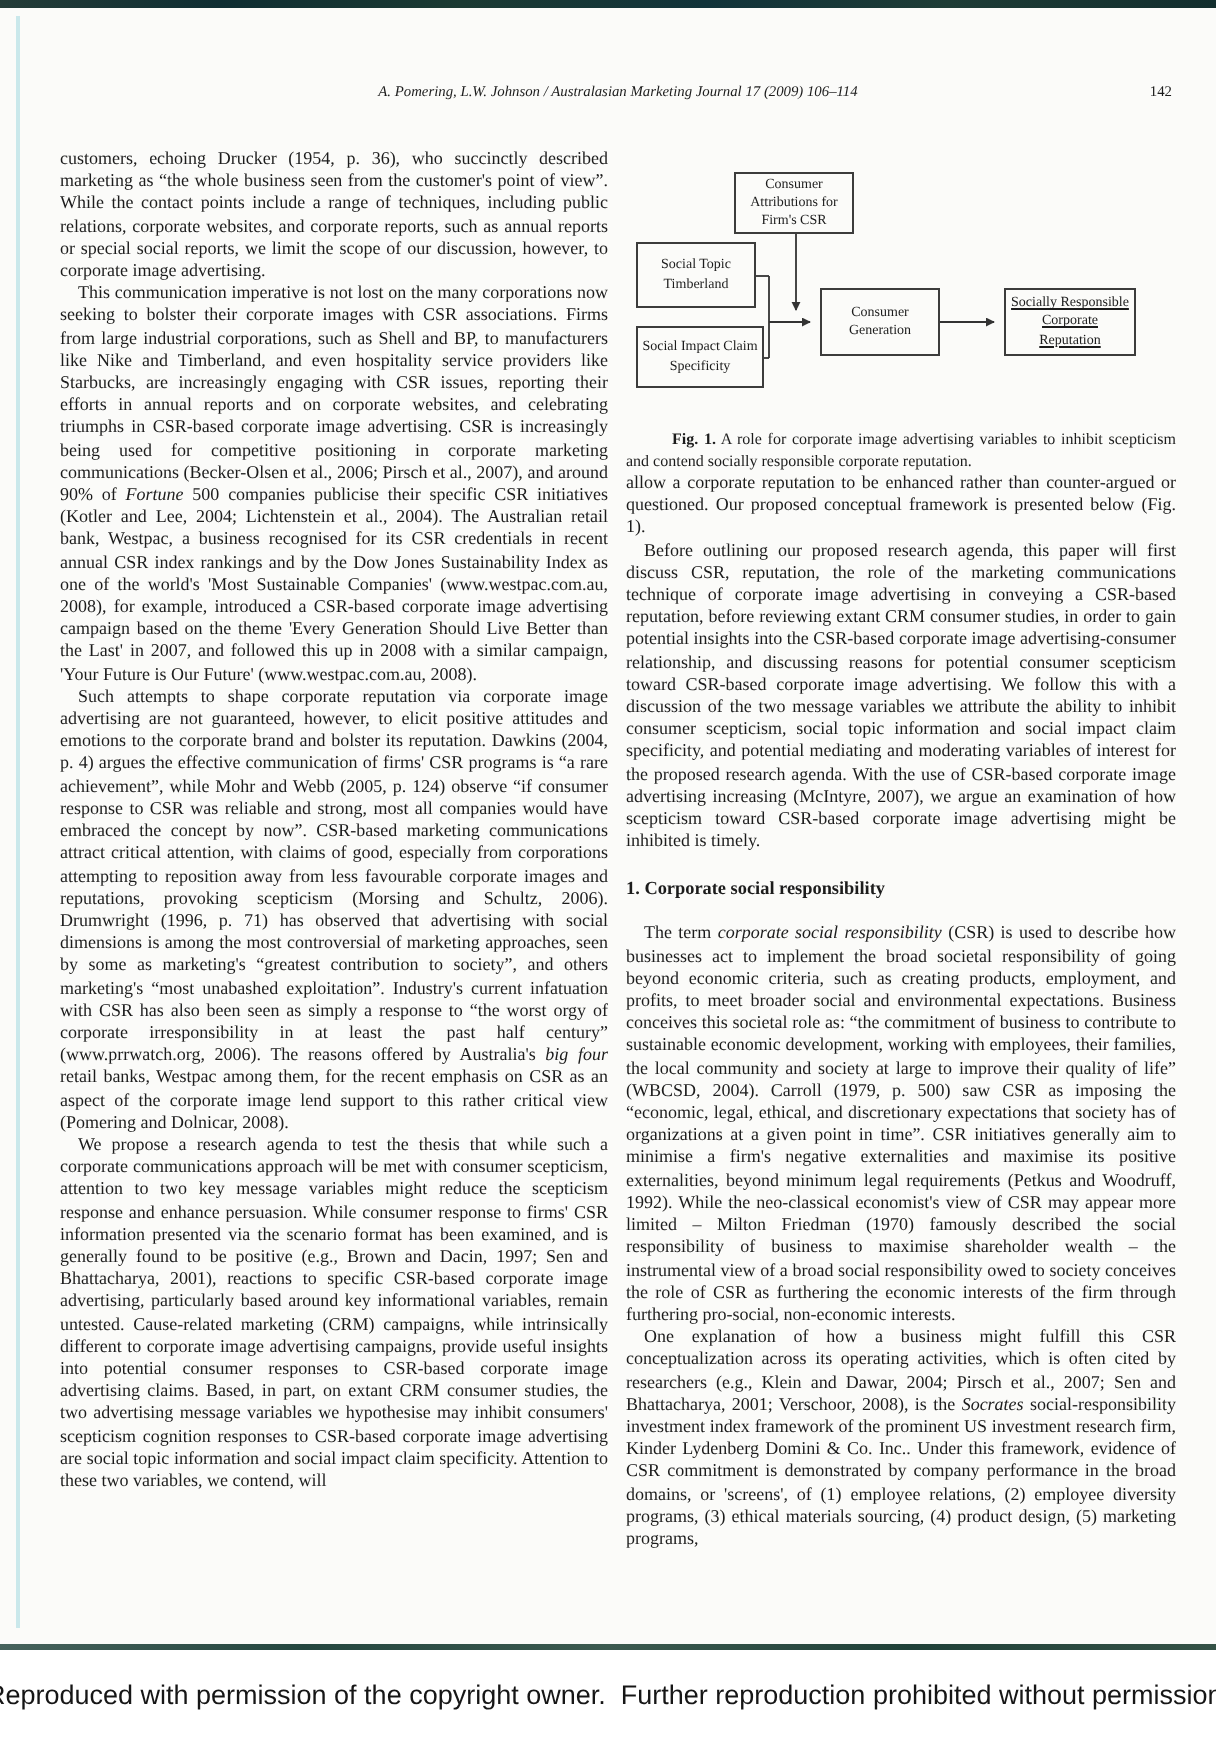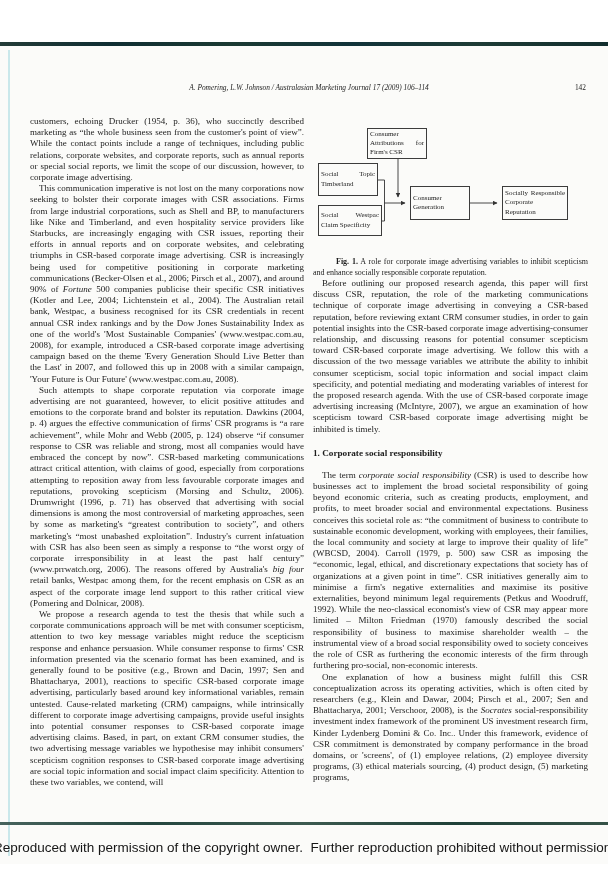--- a/index.html
+++ b/index.html
@@ -2,45 +2,45 @@
 <html lang="en"><head>
 <meta charset="utf-8">
 <style>
   html,body{margin:0;padding:0;}
   body{
     width:608px;height:874px;position:relative;overflow:hidden;
     background:#ffffff;
     font-family:"Liberation Serif","DejaVu Serif",serif;
     color:#1c1c1c;
   }
-  .scan{position:absolute;top:0;left:0;width:608px;height:822px;background:#fbfbf9;margin-top:42px;}
+  .scan{position:absolute;top:0;left:0;width:608px;height:822px;background:#fbfbf9;}
   .top-edge{position:absolute;top:0;left:0;width:608px;height:4px;
     background:linear-gradient(90deg,#243c38,#0f2e33 18%,#1b3a33 38%,#11333a 58%,#1e3c36 78%,#122e2e);}
   .bottom-edge{position:absolute;top:822px;left:0;width:608px;height:3px;
     background:linear-gradient(90deg,#47635d,#24463f 25%,#3c5a50 50%,#1f4038 75%,#355247);}
   .left-line{position:absolute;left:8px;top:8px;width:2px;height:806px;background:#b9e2e6;opacity:.75;}
   .running-head{position:absolute;top:41px;left:30px;width:558px;font-size:7.4px;}
   .running-head .authors{display:block;text-align:center;font-style:italic;}
   .running-head .pageno{position:absolute;right:2px;top:0;font-style:normal;}
   .col{position:absolute;top:74px;width:274px;font-size:9px;line-height:11.2px;text-align:justify;}
   .col-left{left:30px;}
   .col-right{left:313px;width:275px;}
   .para{margin:0;}
   .para.indent{text-indent:9px;}
   .it{font-style:italic;}
   
   .figure{position:relative;height:126px;margin:2px 0 0 0;}
   .fbox{position:absolute;border:1px solid #3c3c3c;background:#fbfbf9;box-sizing:border-box;
-    display:flex;align-items:center;justify-content:center;
+    display:flex;align-items:center;justify-content:center;text-align:center;
     font-size:7px;line-height:1.32;padding:1px 2px;}
   .fb-attr{left:54px;top:10px;width:60px;height:31px;}
   .fb-topic{left:5px;top:45px;width:60px;height:33px;}
   .fb-impact{left:5px;top:87px;width:64px;height:31px;}
   .fb-scept{left:97px;top:68px;width:60px;height:34px;}
-  .fb-rep{left:189px;top:68px;width:66px;height:34px;}
+  .fb-rep{left:189px;top:68px;width:66px;height:34px;text-decoration:underline;}
   .fig-arrows{position:absolute;left:0;top:0;width:272px;height:126px;}
   .caption{margin:13px 0 0 0;font-size:8px;line-height:10.5px;text-align:justify;}
   .caption b{font-weight:bold;padding-left:23px;}
   .section-heading{font-size:9.2px;line-height:11px;font-weight:bold;margin:13px 0 11px 0;text-align:left;}
   .footer{position:absolute;top:840px;left:0;width:608px;display:flex;justify-content:center;
     font-family:"Liberation Sans","DejaVu Sans",sans-serif;font-size:13.5px;color:#161616;white-space:pre;}
 </style>
 </head>
 <body>
 
@@ -70,28 +70,29 @@
         </defs>
         <line x1="65" y1="62" x2="71.5" y2="62" stroke="#333" stroke-width="0.9"></line>
         <line x1="71.5" y1="62" x2="71.5" y2="103" stroke="#333" stroke-width="0.9"></line>
         <line x1="69" y1="103" x2="71.5" y2="103" stroke="#333" stroke-width="0.9"></line>
         <line x1="71.5" y1="85" x2="92" y2="85" stroke="#333" stroke-width="0.9" marker-end="url(#arr)"></line>
         <line x1="85" y1="41" x2="85" y2="79" stroke="#333" stroke-width="0.9" marker-end="url(#arr)"></line>
         <line x1="157" y1="85" x2="184" y2="85" stroke="#333" stroke-width="0.9" marker-end="url(#arr)"></line>
       </svg>
       <div class="fbox fb-attr">Consumer Attributions for Firm's CSR</div>
       <div class="fbox fb-topic">Social Topic Timberland</div>
-      <div class="fbox fb-impact">Social Westpac Claim Specificity</div>
+      <div class="fbox fb-impact">Social Impact Claim Specificity</div>
       <div class="fbox fb-scept">Consumer Generation</div>
       <div class="fbox fb-rep">Socially Responsible Corporate Reputation</div>
     </div>
 
-    <p class="caption"><b>Fig. 1.</b><span> A role for corporate image advertising variables to inhibit scepticism and enhance socially responsible corporate reputation.</span></p>
+    <p class="caption"><b>Fig. 1.</b><span> A role for corporate image advertising variables to inhibit scepticism and contend socially responsible corporate reputation.</span></p>
 
     <div>
+        <p class="para"><span>allow a corporate reputation to be enhanced rather than counter-argued or questioned. Our proposed conceptual framework is presented below (Fig. 1).</span></p>
         <p class="para indent"><span>Before outlining our proposed research agenda, this paper will first discuss CSR, reputation, the role of the marketing communications technique of corporate image advertising in conveying a CSR-based reputation, before reviewing extant CRM consumer studies, in order to gain potential insights into the CSR-based corporate image advertising-consumer relationship, and discussing reasons for potential consumer scepticism toward CSR-based corporate image advertising. We follow this with a discussion of the two message variables we attribute the ability to inhibit consumer scepticism, social topic information and social impact claim specificity, and potential mediating and moderating variables of interest for the proposed research agenda. With the use of CSR-based corporate image advertising increasing (McIntyre, 2007), we argue an examination of how scepticism toward CSR-based corporate image advertising might be inhibited is timely.</span></p>
       </div>
 
     <h2 class="section-heading">1. Corporate social responsibility</h2>
 
     <div>
         <p class="para indent"><span>The term </span><span class="it">corporate social responsibility</span><span> (CSR) is used to describe how businesses act to implement the broad societal responsibility of going beyond economic criteria, such as creating products, employment, and profits, to meet broader social and environmental expectations. Business conceives this societal role as: “the commitment of business to contribute to sustainable economic development, working with employees, their families, the local community and society at large to improve their quality of life” (WBCSD, 2004). Carroll (1979, p. 500) saw CSR as imposing the “economic, legal, ethical, and discretionary expectations that society has of organizations at a given point in time”. CSR initiatives generally aim to minimise a firm's negative externalities and maximise its positive externalities, beyond minimum legal requirements (Petkus and Woodruff, 1992). While the neo-classical economist's view of CSR may appear more limited – Milton Friedman (1970) famously described the social responsibility of business to maximise shareholder wealth – the instrumental view of a broad social responsibility owed to society conceives the role of CSR as furthering the economic interests of the firm through furthering pro-social, non-economic interests.</span></p>
         <p class="para indent"><span>One explanation of how a business might fulfill this CSR conceptualization across its operating activities, which is often cited by researchers (e.g., Klein and Dawar, 2004; Pirsch et al., 2007; Sen and Bhattacharya, 2001; Verschoor, 2008), is the </span><span class="it">Socrates</span><span> social-responsibility investment index framework of the prominent US investment research firm, Kinder Lydenberg Domini &amp; Co. Inc.. Under this framework, evidence of CSR commitment is demonstrated by company performance in the broad domains, or 'screens', of (1) employee relations, (2) employee diversity programs, (3) ethical materials sourcing, (4) product design, (5) marketing programs,</span></p>
       </div>
   </div>

